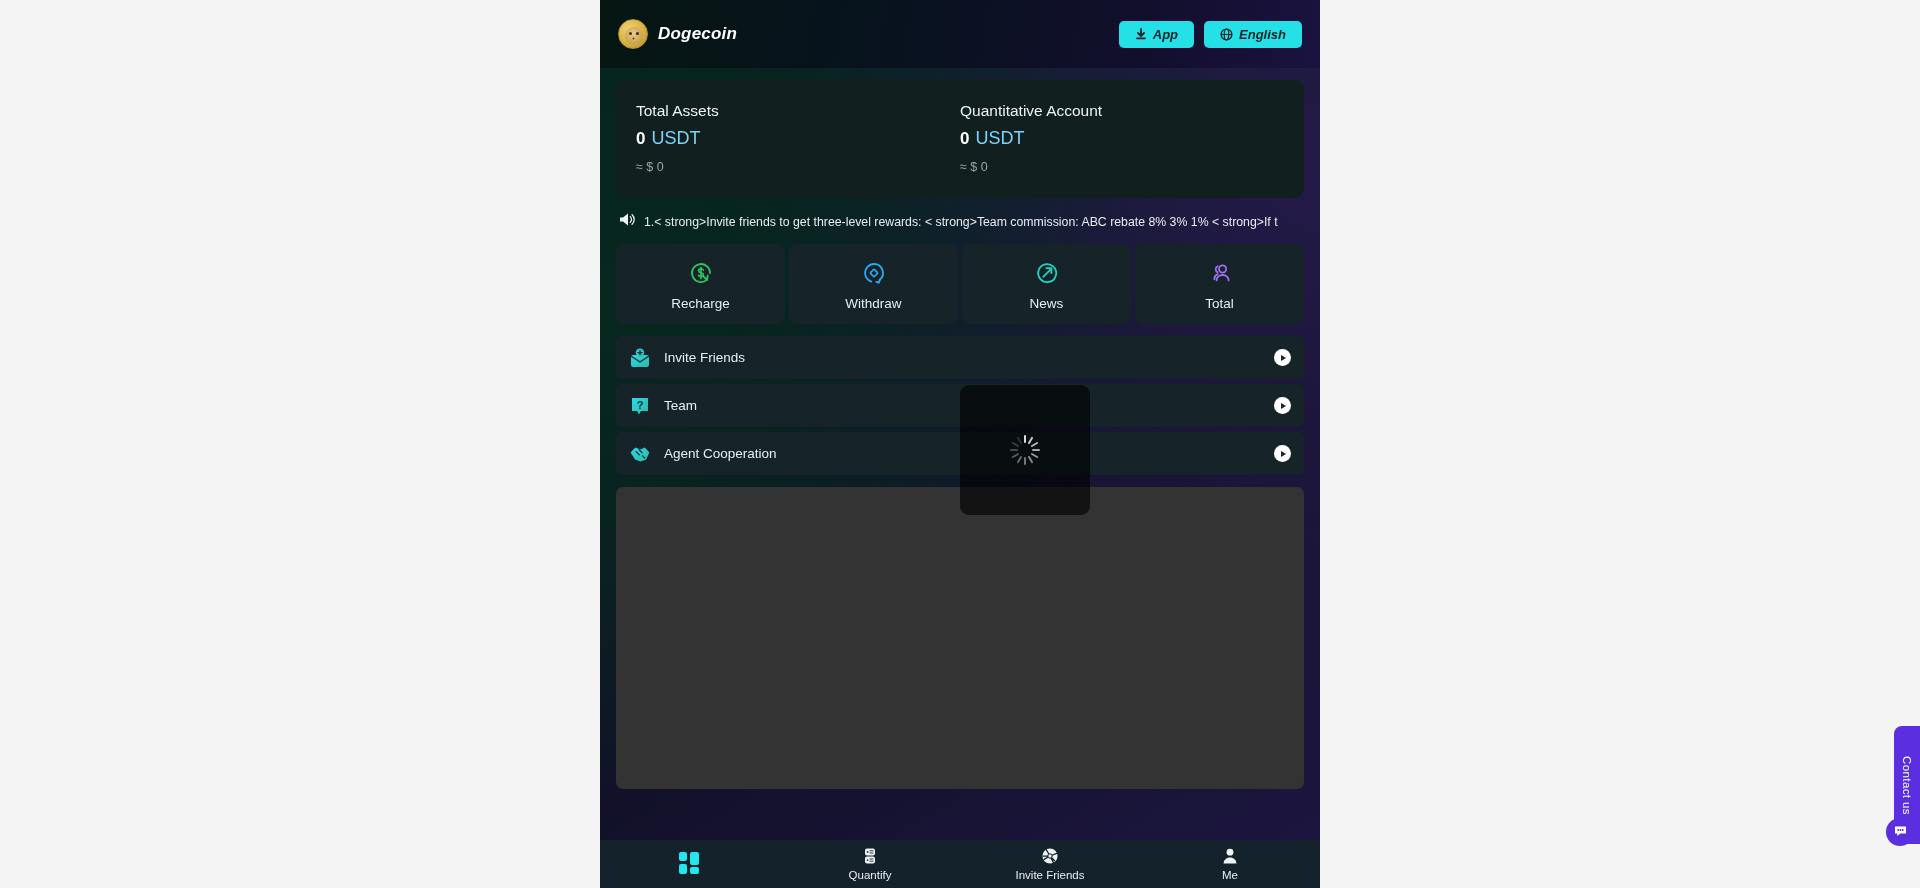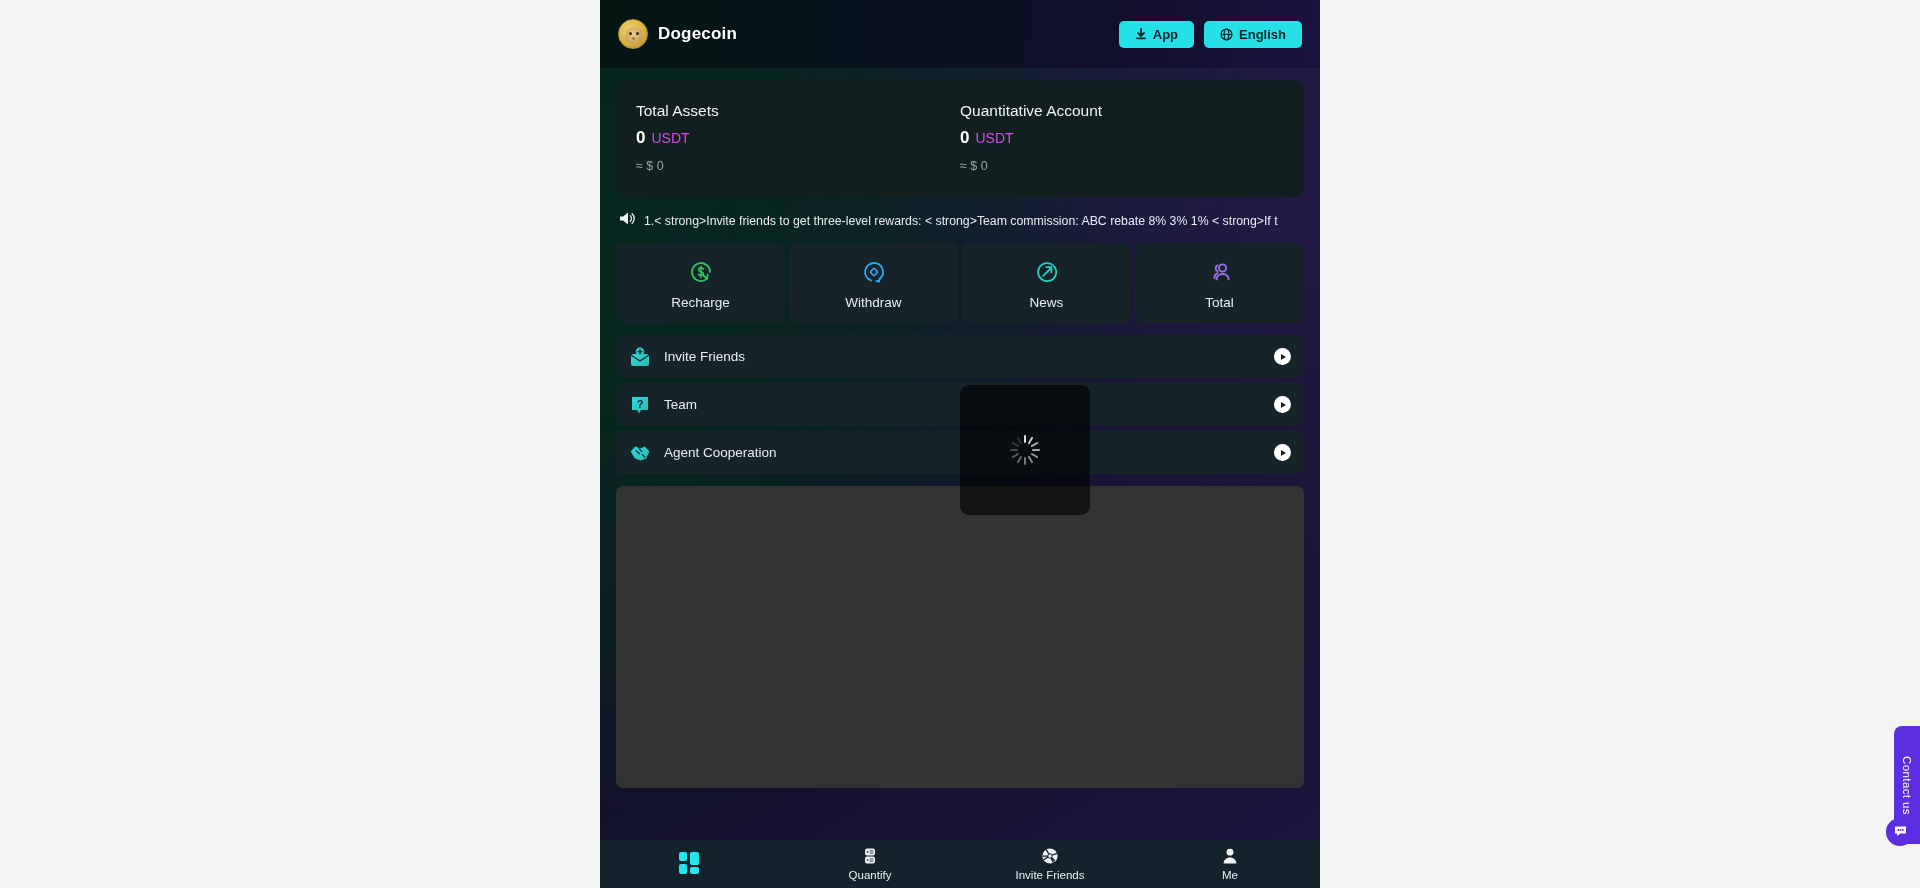--- a/index.html
+++ b/index.html
@@ -18,20 +18,21 @@
       radial-gradient(130% 100% at 100% 20%, #241a49 0%, rgba(36,26,73,0) 65%),
       linear-gradient(150deg, #04241d 0%, #07201f 30%, #121129 62%, #1d1642 100%);
     overflow: hidden;
   }
   
   .header {
     position: relative; height: 68px;
     display: flex; align-items: center;
     padding: 0 18px;
     background: linear-gradient(100deg, #061612 0%, #07121e 40%, #120f2c 75%, #1a1240 100%);
+    font-style: italic;
   }
   .logo-wrap { display: flex; align-items: center; gap: 10px; }
   .doge {
     width: 30px; height: 30px; border-radius: 50%;
     background: radial-gradient(circle at 38% 33%, #f2d375 0%, #d8b23f 55%, #a8872a 100%);
     border: 1px solid #b5912f;
     position: relative; flex: none;
   }
   .doge::before {
     content: ""; position: absolute; left: 6px; top: 7px;
@@ -56,21 +57,21 @@
   .card {
     margin: 12px 16px 0;
     background: #11201f; border-radius: 9px;
     padding: 22px 20px 24px;
     display: flex;
   }
   .card .col { width: 50%; }
   .col-title { color: #eef2f2; font-size: 15.5px; margin-bottom: 8px; }
   .amt-line { display: flex; align-items: baseline; gap: 6px; }
   .amt { color: #fff; font-size: 17px; font-weight: bold; }
-  .unit { color: #d946ef; font-size: 14px; }
+  .unit { color: #7dd3fc; font-size: 18px; }
   .approx { color: #9aa6a6; font-size: 12.5px; margin-top: 11px; }
   
   .announce {
     display: flex; align-items: center; gap: 9px;
     padding: 14px 18px 13px 18px;
     text-align: center;
   }
   .announce .txt {
     color: #e9edf2; font-size: 12.3px; white-space: nowrap;
     overflow: hidden; text-overflow: clip;

